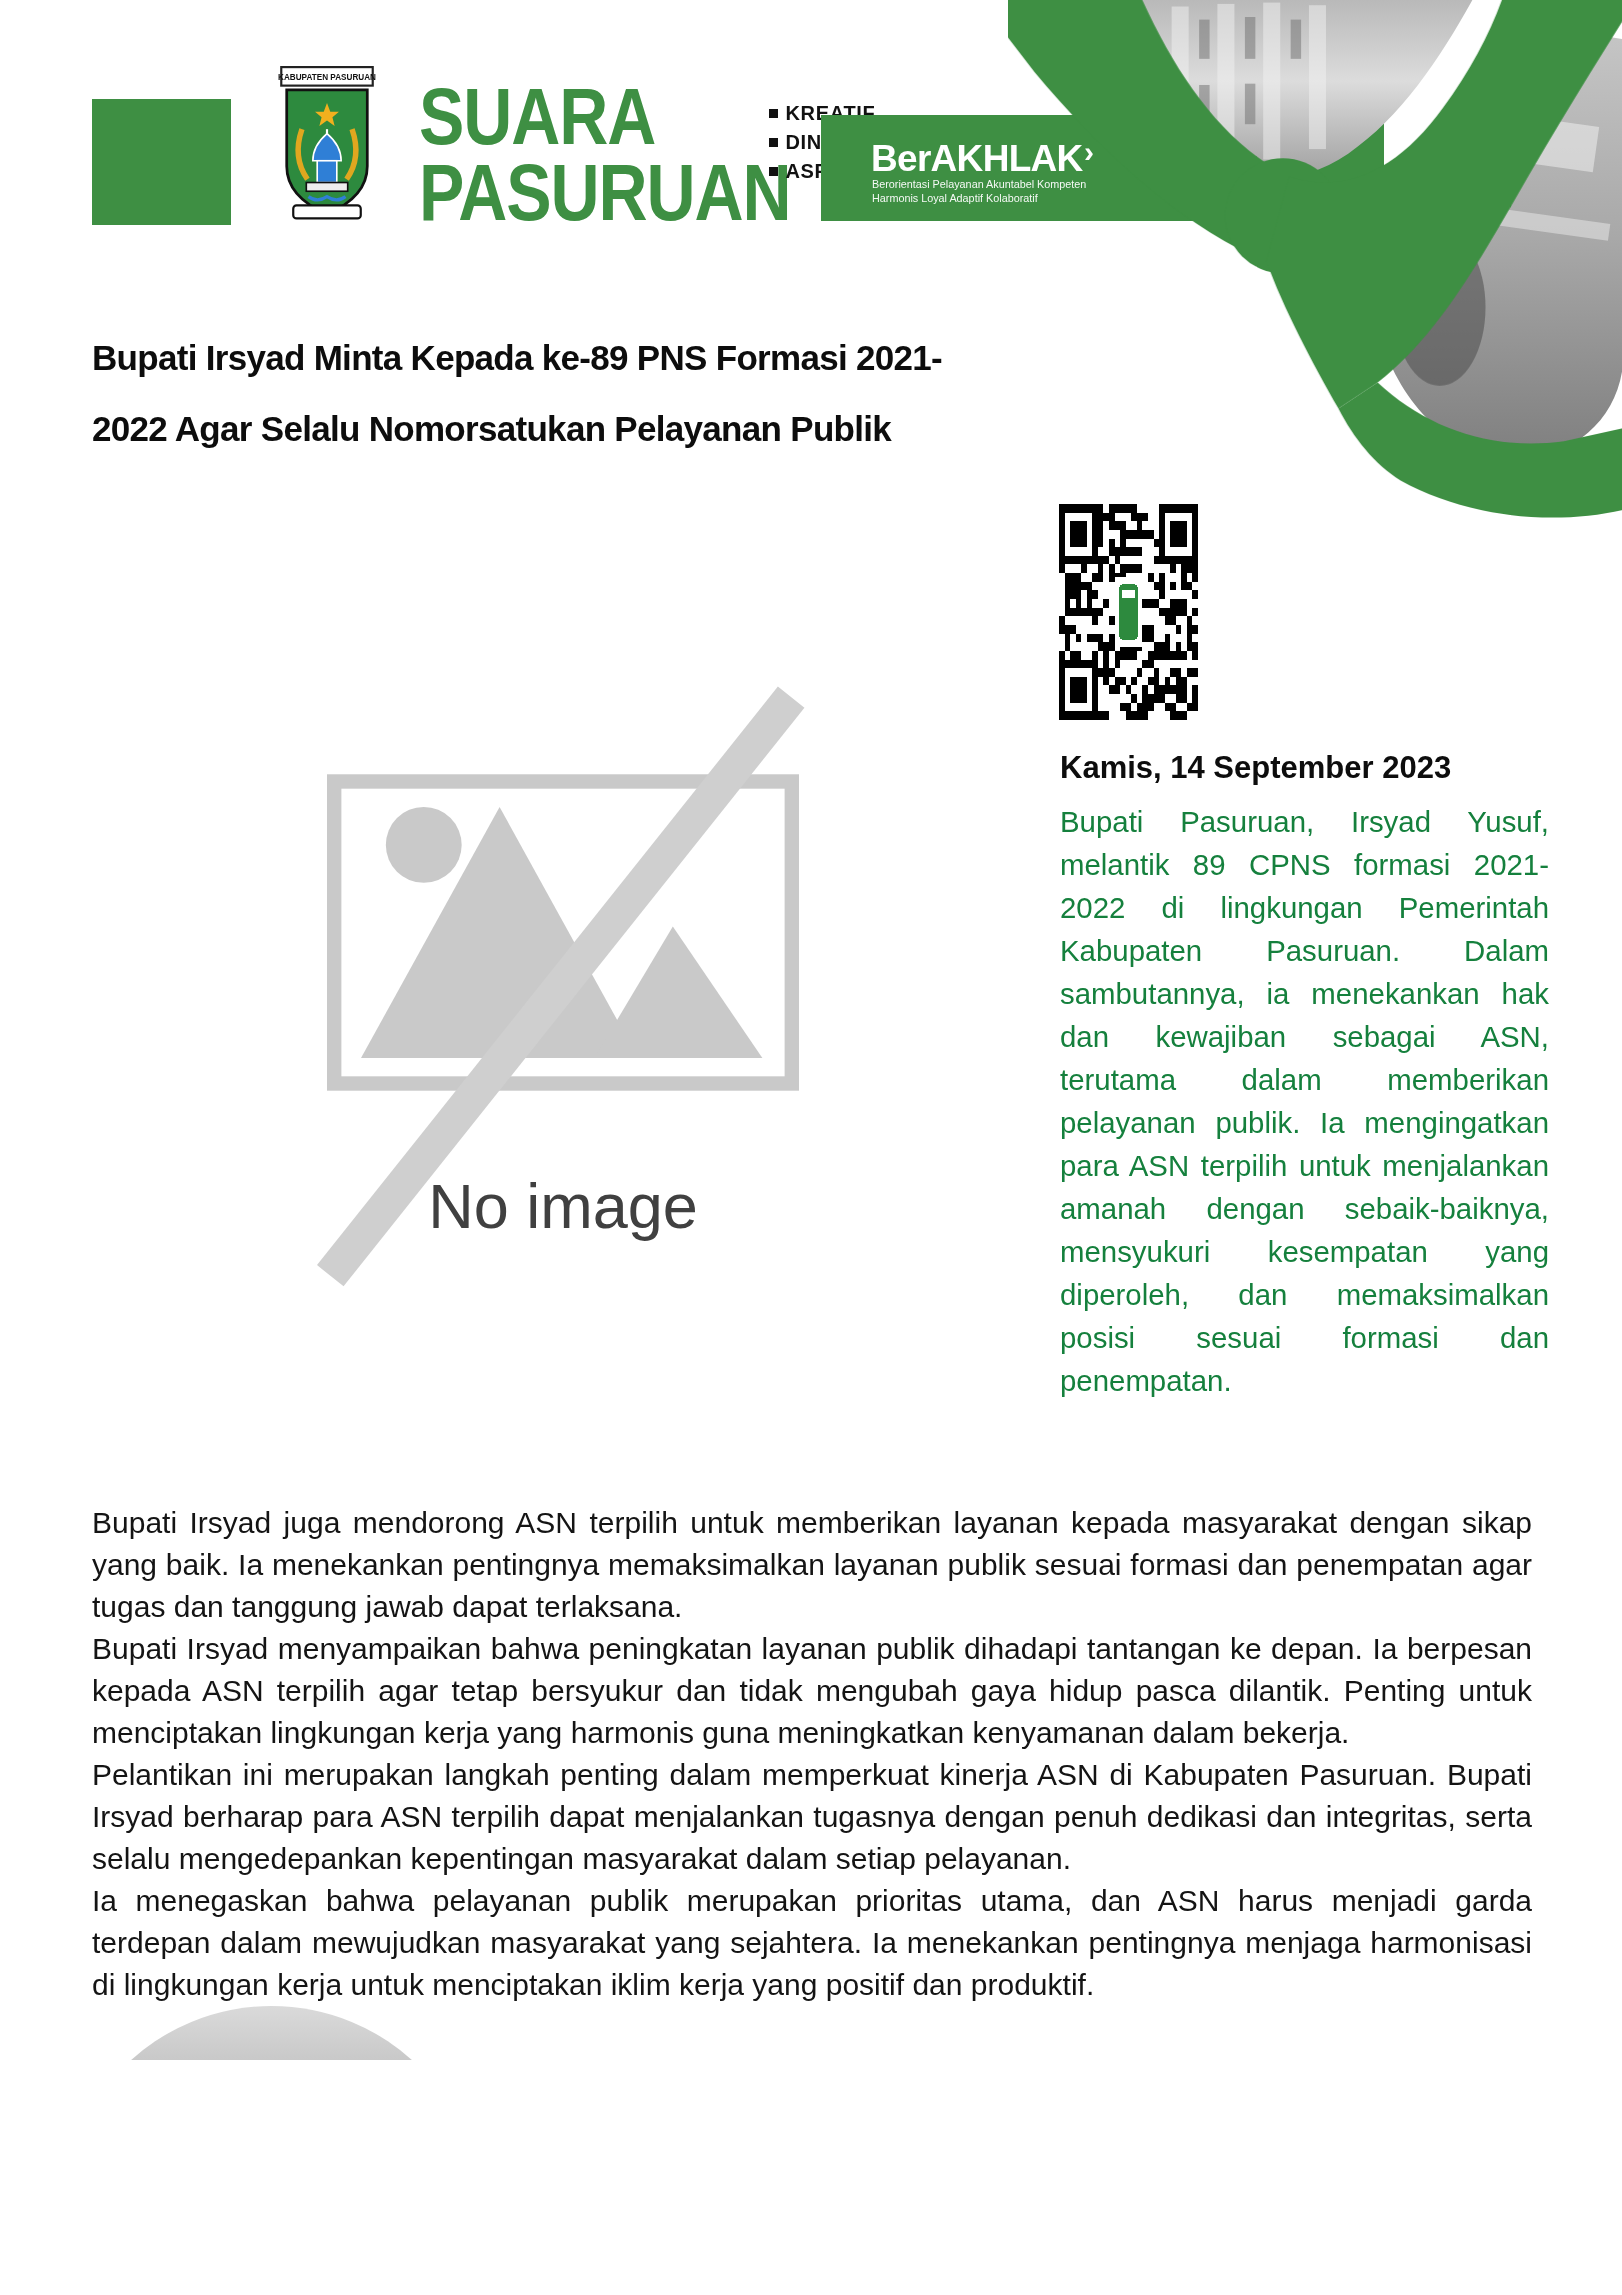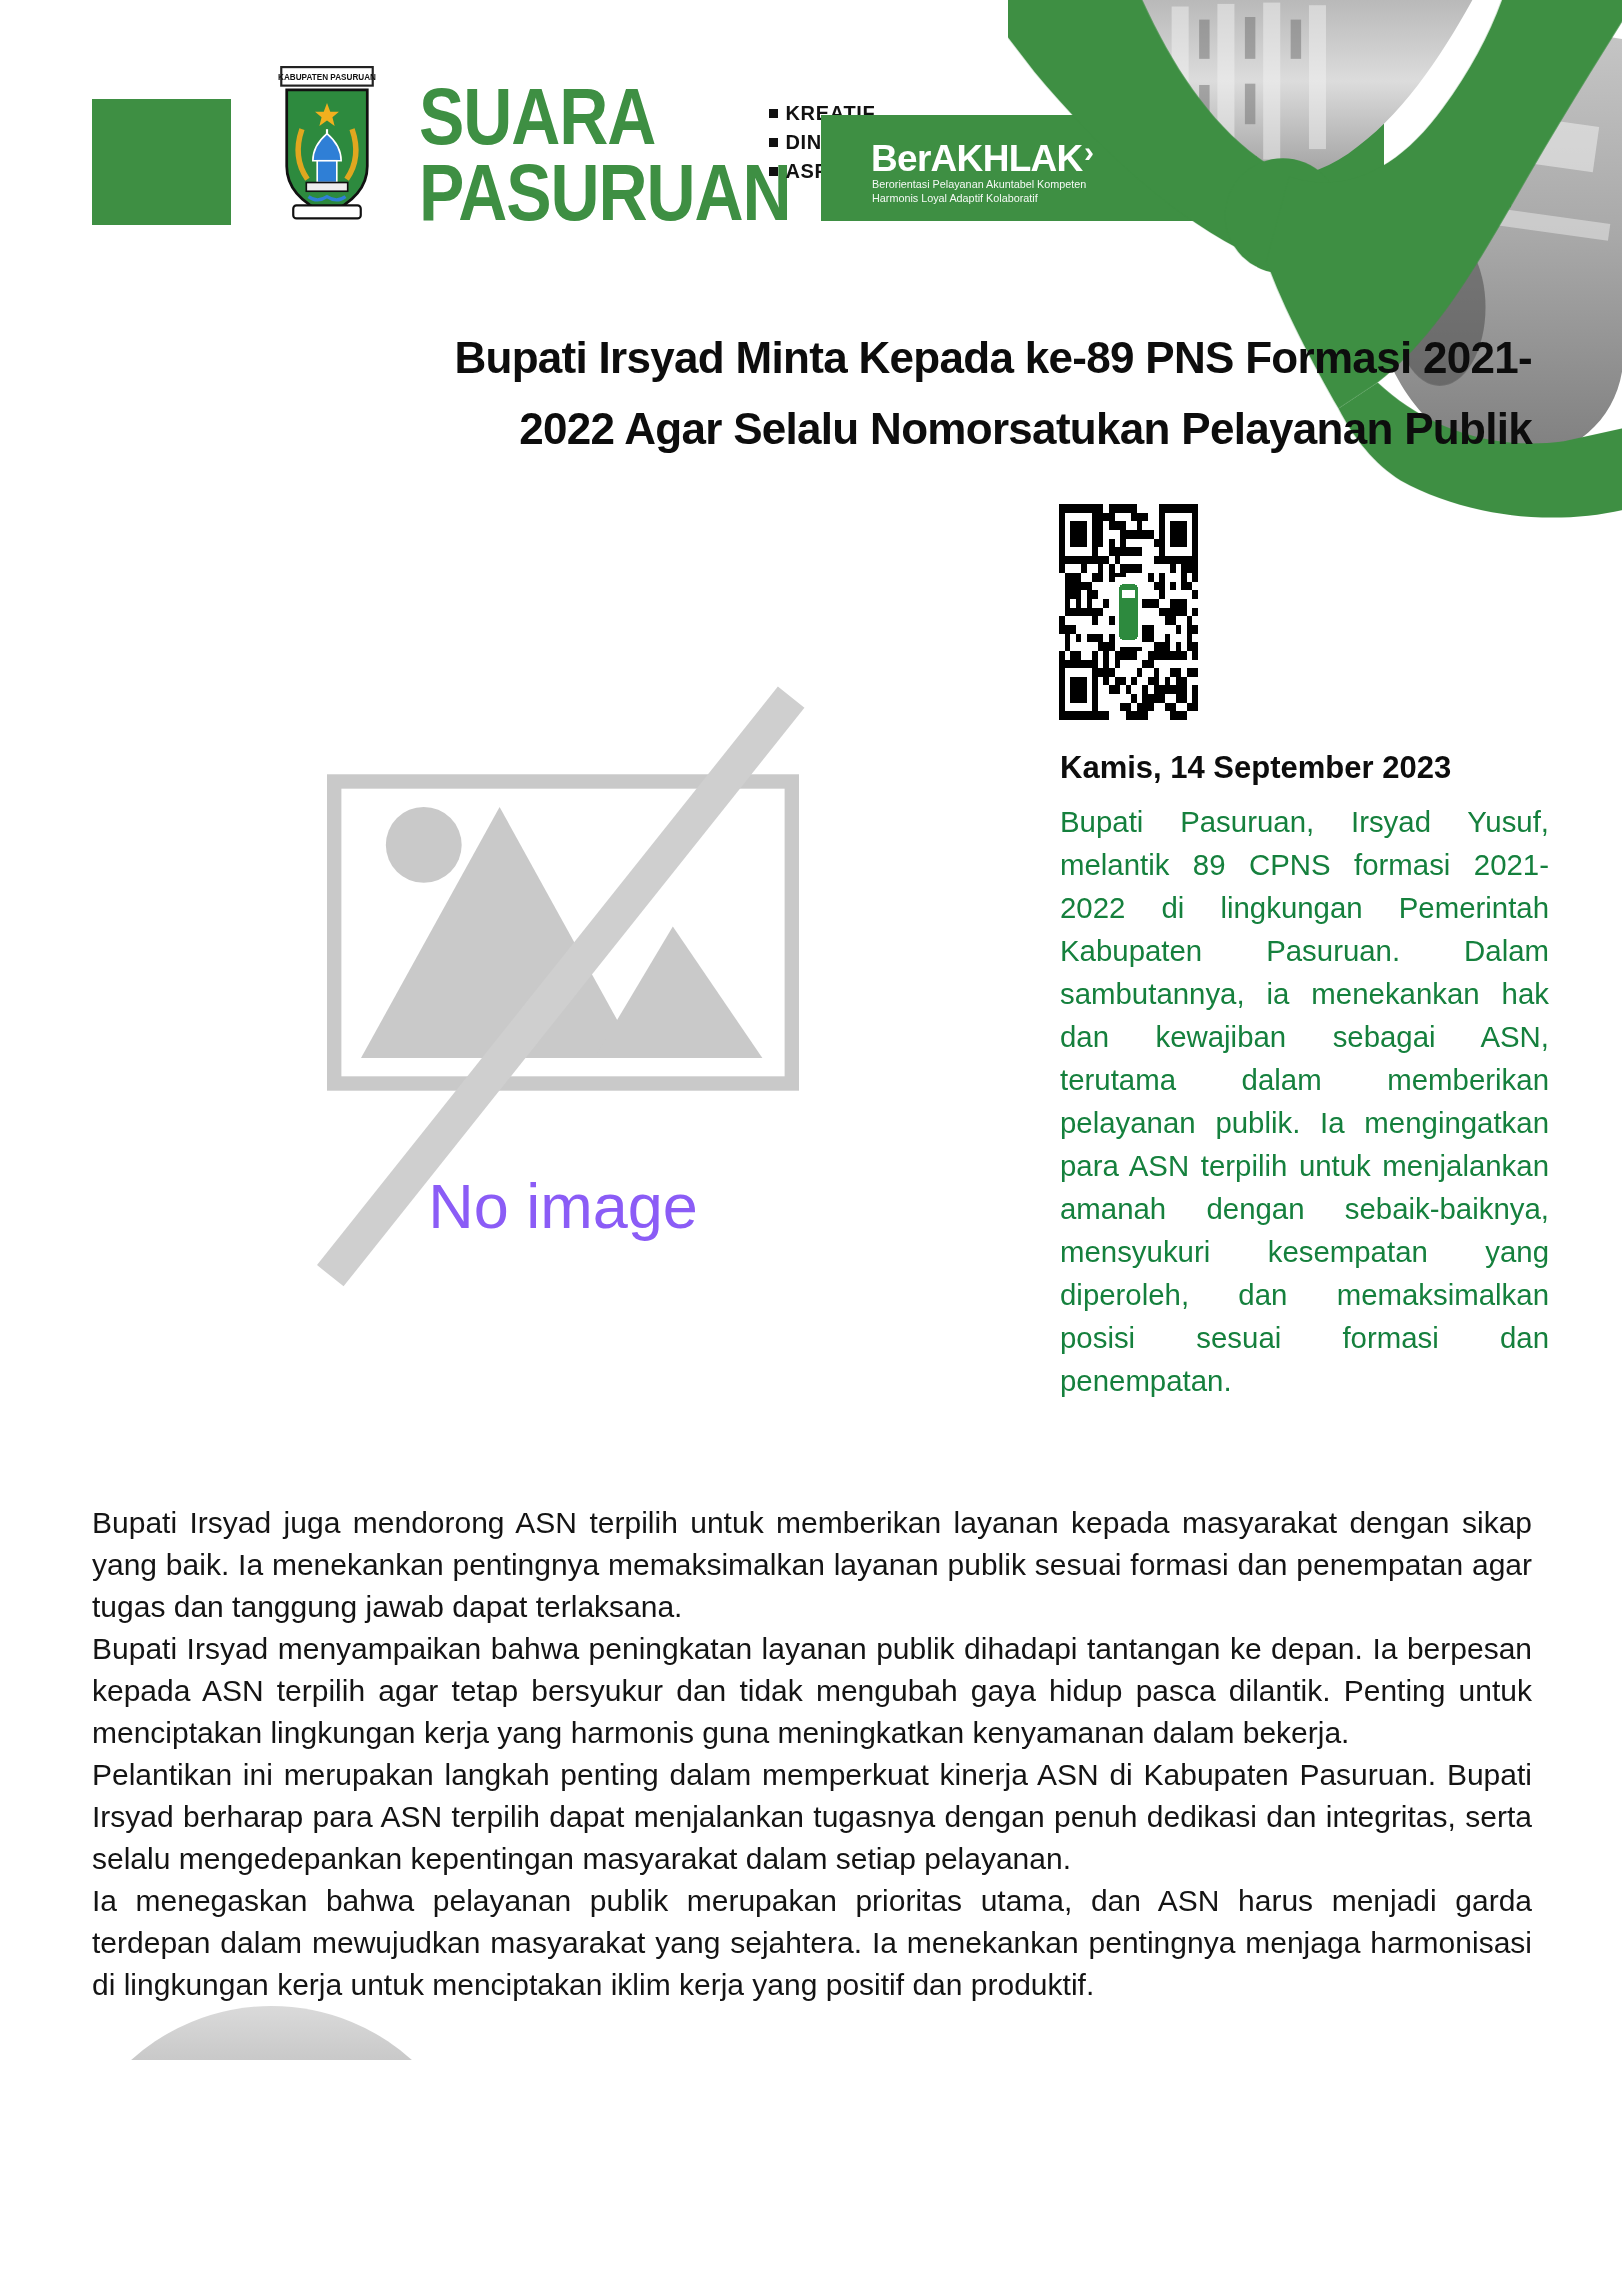--- a/index.html
+++ b/index.html
@@ -22,30 +22,30 @@
   .banner{left:821px;top:115px;width:563px;height:106px;background:var(--green);}
   .berakhlak{position:absolute;left:50px;top:19.6px;color:#fff;font-weight:700;font-size:37px;letter-spacing:-0.7px;}
   .berakhlak .chev{font-size:30px;vertical-align:9.2px;margin-left:1.3px;font-weight:700;}
   .berakhlak-sub{position:absolute;left:51px;top:63px;color:#fff;font-size:10.8px;line-height:13.7px;opacity:.95;}
   .bangga{position:absolute;left:330px;top:3.9px;color:#fff;display:flex;}
   .bangga .hash{font-size:73px;font-weight:700;line-height:1.1;transform:skewX(-8deg);}
   .bangga .lines{margin-left:3.9px;margin-top:11.8px;font-weight:700;font-size:26px;line-height:25.5px;letter-spacing:-0.7px;}
   .header-art{left:1008px;top:0;width:615px;height:523px;}
 
   
-  .title{left:92px;top:322px;width:1440px;text-align:right;font-weight:700;
-         font-size:44px;line-height:71px;color:#0d0d0d;letter-spacing:-0.7px;}
+  .title{left:92px;top:322px;width:1440px;text-align:left;font-weight:700;
+         font-size:35px;line-height:71px;color:#0d0d0d;letter-spacing:-0.7px;}
   .qr{left:1059px;top:504px;width:139px;height:216px;}
   .qr svg{width:100%;height:100%;}
   .date{left:1060px;top:750px;width:489px;font-size:31px;font-weight:700;color:#0d0d0d;}
   .lead{left:1060px;top:800px;width:489px;font-size:29.4px;line-height:43px;
         text-align:justify;color:#15803d;}
   .noimg-box{left:327px;top:774px;width:472px;height:317px;}
   .noimg-box svg{overflow:visible;}
-  .noimg-label{left:327px;top:1170px;width:472px;text-align:center;font-size:63px;color:#8b5cf6;}
+  .noimg-label{left:327px;top:1170px;width:472px;text-align:center;font-size:63px;color:#404040;}
   .bodytext{left:92px;top:1502px;width:1440px;font-size:30px;line-height:42px;
             text-align:justify;color:#141414;}
   .bodytext p{margin:0;}
 
   
   .bromo{left:62px;top:2006px;width:419px;height:290px;border-radius:216px 216px 0 0;overflow:hidden;
          background:linear-gradient(180deg,#dadada 0%,#c2c2c2 26%,#9a9a9a 46%,#585858 66%,#2e2e2e 88%,#222 100%);}
   .bromo .peak{position:absolute;left:0;top:24%;width:100%;height:76%;
          background:linear-gradient(180deg,#4e4e4e,#262626);
          clip-path:polygon(0 42%,22% 18%,38% 0,55% 26%,72% 14%,100% 40%,100% 100%,0 100%);}

